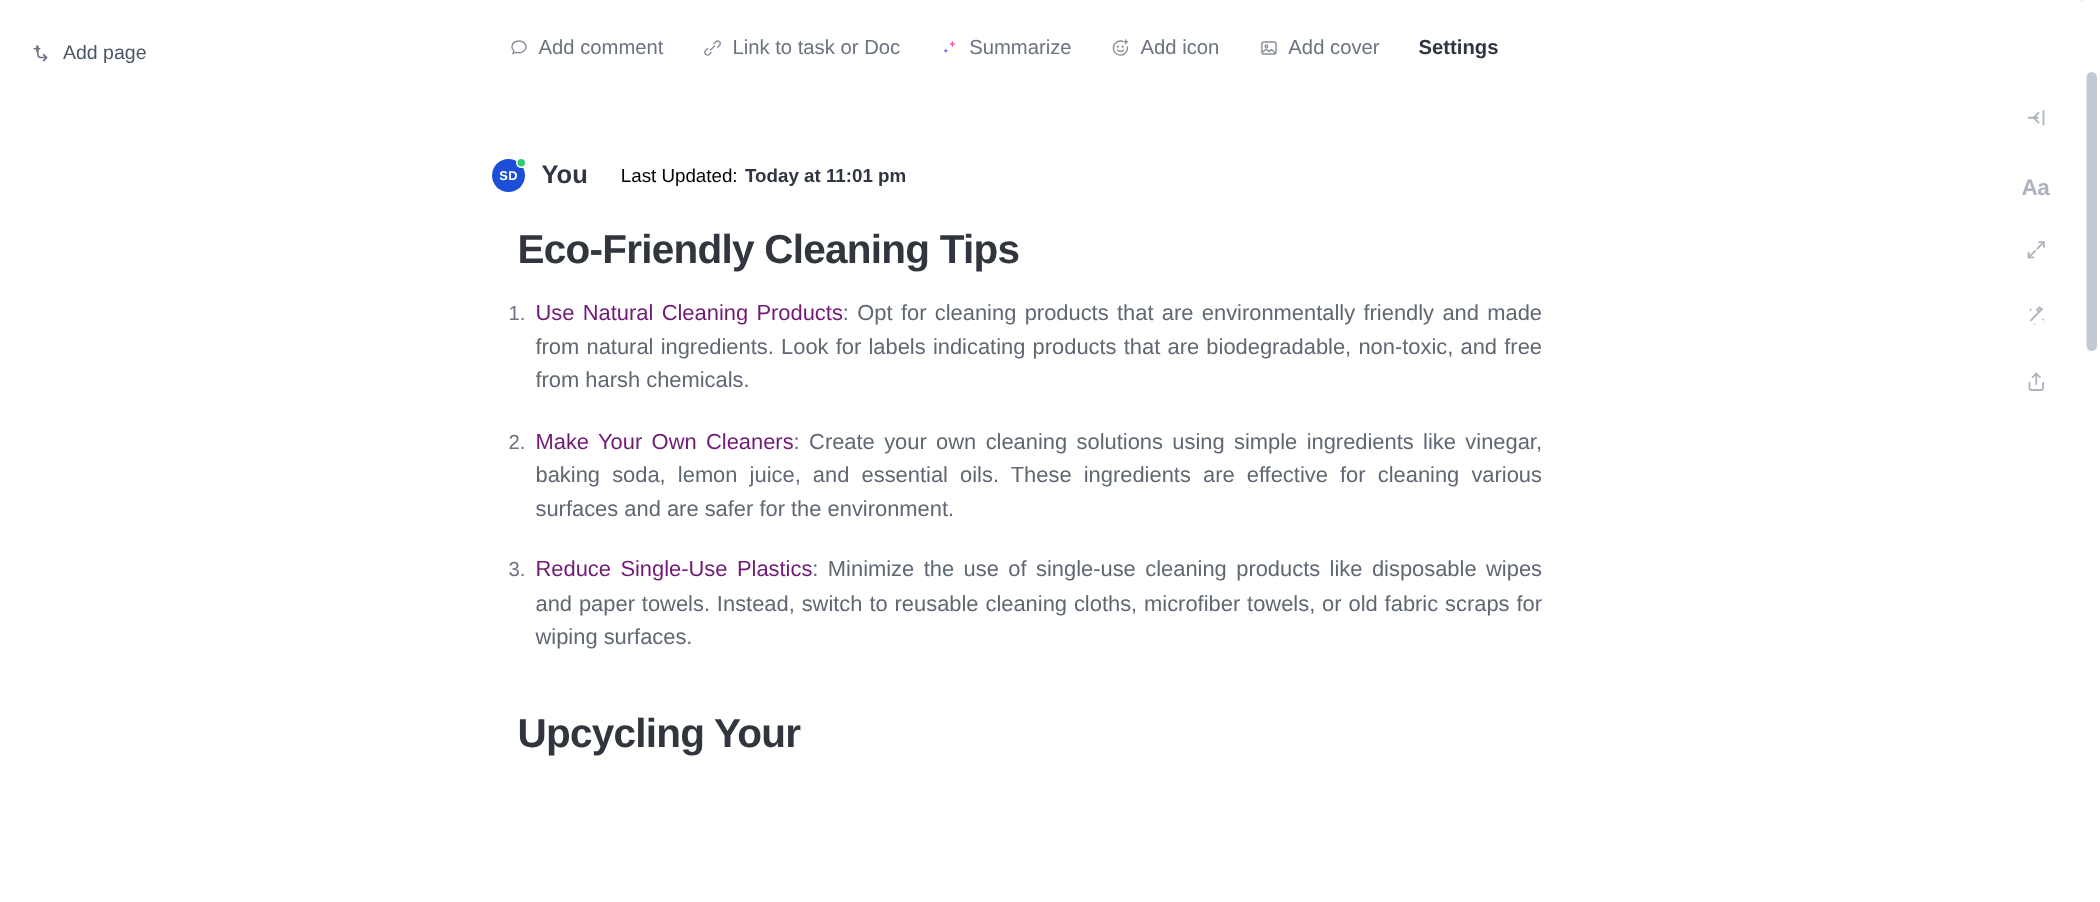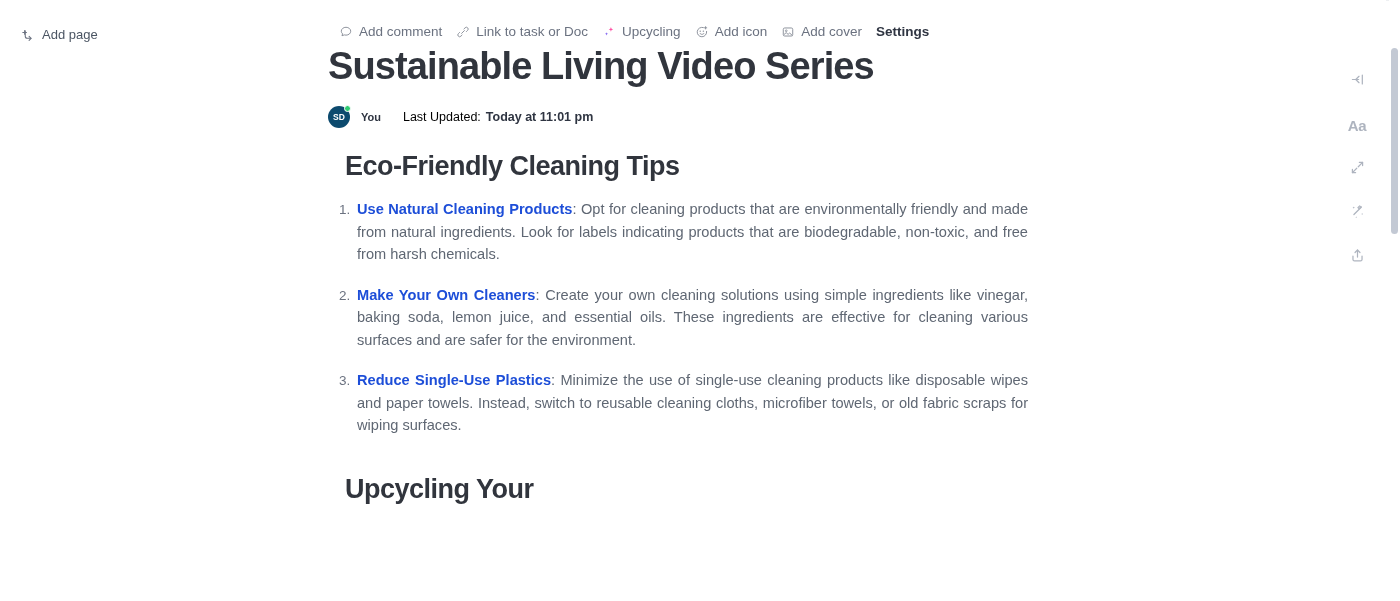--- a/index.html
+++ b/index.html
@@ -43,21 +43,21 @@
   .doc {
     position: absolute; left: 296px; top: 0;
     width: 1090px; height: 601px;
     background: #ffffff;
     overflow: hidden;
   }
 
   
   .doc-toolbar {
     position: absolute; left: 36px; top: 21px;
-    display: flex; align-items: center; gap: 0px;
+    display: flex; align-items: center; gap: 12px;
     white-space: nowrap;
   }
   .tb-item {
     display: inline-flex; align-items: center; gap: 6px;
     font-size: 13.5px; color: #6b7280;
     padding: 3px 7px; border-radius: 6px;
     cursor: pointer; user-select: none;
   }
   .tb-item.strong { color: #2f3542; font-weight: bold; }
   .tb-item .ico { display: inline-flex; align-items: center; }
@@ -75,31 +75,31 @@
 
   
   .doc-meta {
     position: absolute; left: 32px; top: 106px;
     display: flex; align-items: center; gap: 0px;
     font-size: 12.5px;
   }
   .avatar-wrap { position: relative; width: 22px; height: 22px; margin-right: 11px; }
   .avatar {
     width: 22px; height: 22px; border-radius: 50%;
-    background: #0c4a6e;
+    background: #1d4ed8;
     color: #ffffff; font-size: 8.5px; font-weight: bold;
     display: flex; align-items: center; justify-content: center;
     letter-spacing: 0.2px;
   }
   .avatar-status {
     position: absolute; right: -1px; top: -1px;
     width: 7px; height: 7px; border-radius: 50%;
     background: #2ecc71; border: 1.5px solid #ffffff;
   }
-  .meta-you { color: #2f3542; font-weight: bold; font-size: 11px; margin-right: 22px; }
+  .meta-you { color: #2f3542; font-weight: bold; font-size: 17px; margin-right: 22px; }
   .meta-label { color: #000000; font-size: 12.5px; margin-right: 5px; }
   .meta-value { color: #2f3542; font-weight: bold; font-size: 12.5px; }
 
   
   .doc-body {
     position: absolute; left: 32px; top: 150px;
     width: 700px;
   }
   .h2 {
     font-size: 27px;
@@ -119,21 +119,21 @@
     font-size: 14.6px;
     line-height: 22.5px;
     color: #5f6773;
     margin-bottom: 18px;
     padding-left: 3px;
     text-align: justify;
     hyphens: auto;
   }
   ol.list > li:last-child { margin-bottom: 0; }
   ol.list > li::marker { color: #6b7280; font-size: 13.5px; }
-  ol.list b { color: #1d4ed8; font-weight: bold; }
+  ol.list b { color: #701a75; font-weight: normal; }
 
   
   .right-rail {
     position: absolute; right: 14px; top: 0;
     width: 48px; height: 601px;
   }
   .rr-btn {
     position: absolute; left: 0;
     width: 38px; height: 38px;
     display: flex; align-items: center; justify-content: center;
@@ -201,21 +201,21 @@
         <span>Link to task or Doc</span>
       </div>
 
       <div class="tb-item">
         <span class="ico">
           <svg width="14" height="14" viewBox="0 0 16 16" fill="none">
             <path d="M10.2 2.4l.7 1.9 1.9.7-1.9.7-.7 1.9-.7-1.9-1.9-.7 1.9-.7z" fill="#ff4fa3"></path>
             <path d="M5.2 8.2l.5 1.4 1.4.5-1.4.5-.5 1.4-.5-1.4-1.4-.5 1.4-.5z" fill="#7b5cf0"></path>
           </svg>
         </span>
-        <span>Upcycling</span>
+        <span>Summarize</span>
       </div>
 
       <div class="tb-item">
         <span class="ico">
           <svg width="14" height="14" viewBox="0 0 16 16" fill="none">
             <path d="M13.3 7.3A5.4 5.4 0 1 1 9.6 2.9" stroke="#8a909a" stroke-width="1.1" stroke-linecap="round"></path>
             <circle cx="6" cy="7" r=".85" fill="#8a909a"></circle>
             <circle cx="9.6" cy="7" r=".85" fill="#8a909a"></circle>
             <path d="M5.8 9.6c.5.7 1.3 1.1 2.2 1.1s1.7-.4 2.2-1.1" stroke="#8a909a" stroke-width="1.1" stroke-linecap="round"></path>
             <path d="M12.1 1.9v2.6M10.8 3.2h2.6" stroke="#8a909a" stroke-width="1.1" stroke-linecap="round"></path>
@@ -234,21 +234,20 @@
         </span>
         <span>Add cover</span>
       </div>
 
       <div class="tb-item strong">
         <span>Settings</span>
       </div>
 
     </div>
 
-    <div class="doc-title">Sustainable Living Video Series</div>
 
     <div class="doc-meta">
       <div class="avatar-wrap">
         <div class="avatar">SD</div>
         <div class="avatar-status"></div>
       </div>
       <span class="meta-you">You</span>
       <span class="meta-label">Last Updated:</span>
       <span class="meta-value">Today at 11:01 pm</span>
     </div>

